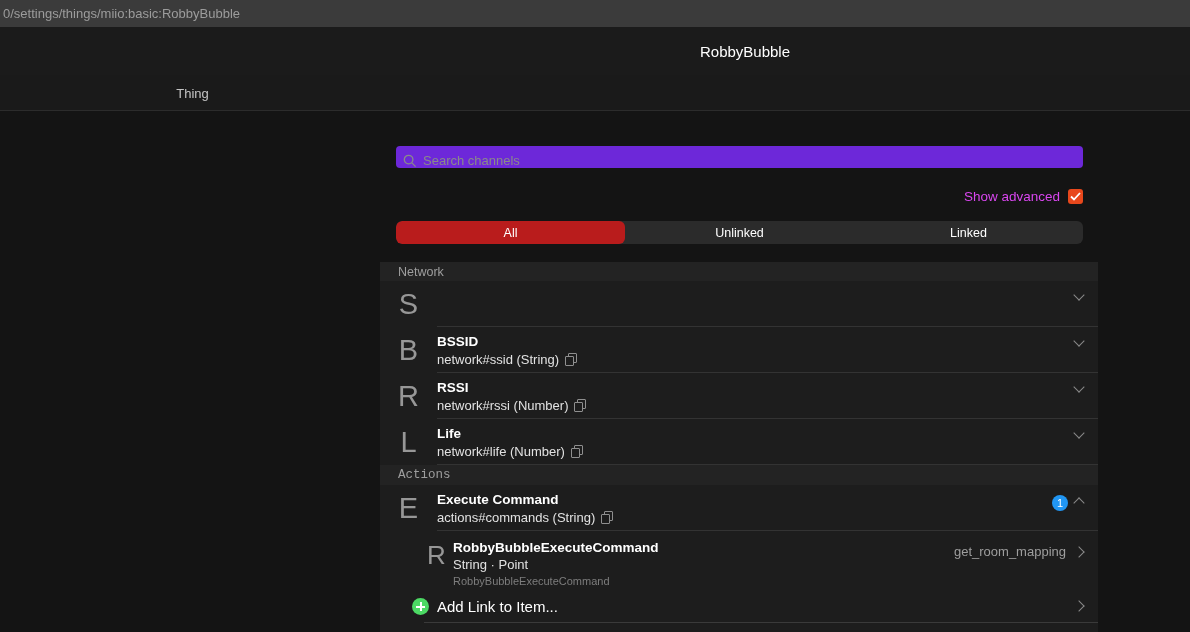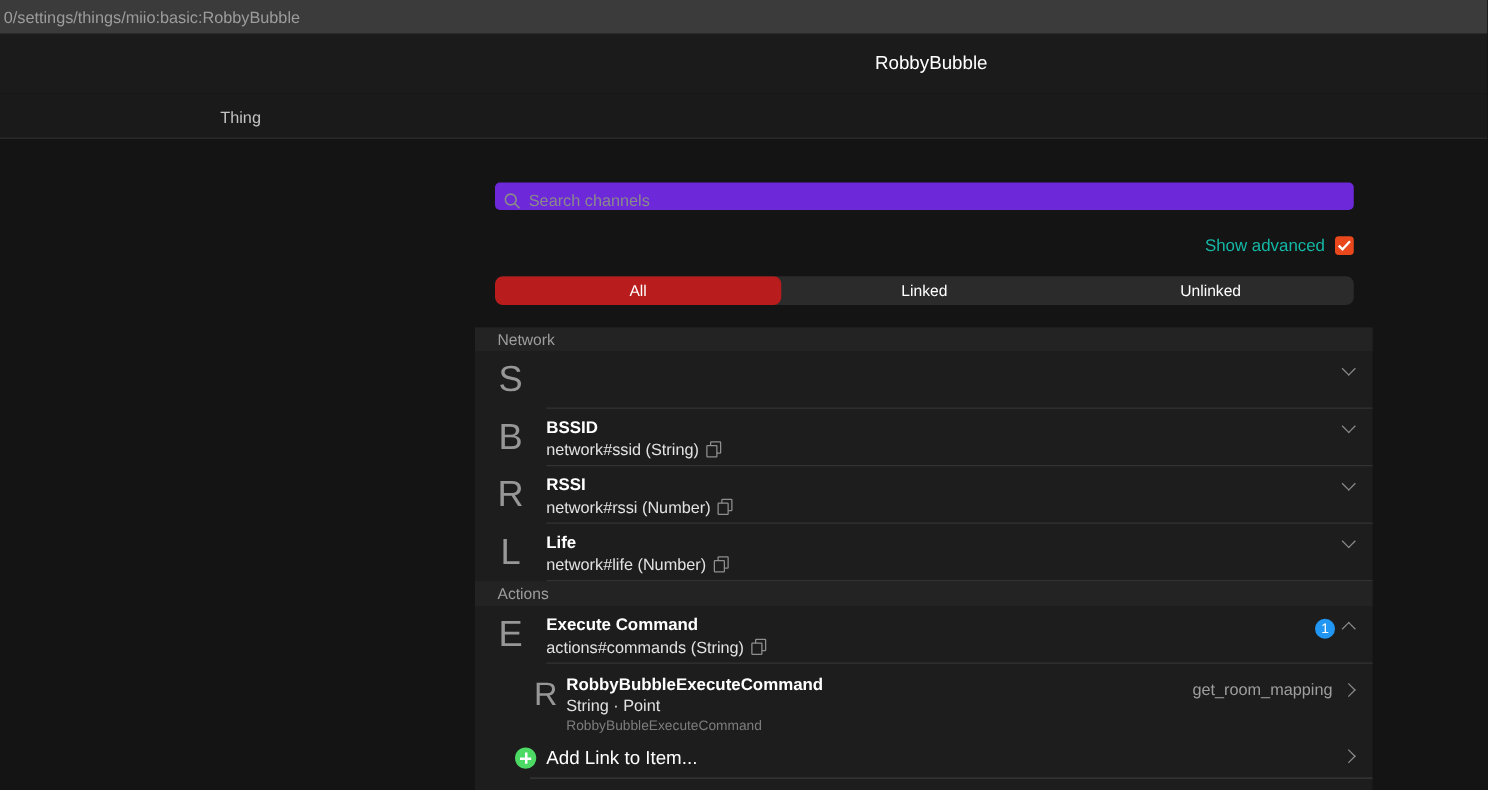--- a/index.html
+++ b/index.html
@@ -52,21 +52,21 @@
     flex:1; margin-left:6px; background:transparent; border:none; outline:none;
     color:#e8e8e8; font-size:13px; font-family:"Liberation Sans", sans-serif;
   }
   .search-input::placeholder { color:#8a8a8a; opacity:1; }
 
   
   .advanced-row {
     position:absolute; left:396px; top:186px; width:687px; height:20px;
     display:flex; align-items:center; justify-content:flex-end;
   }
-  .advanced-label { color:#14b8a6; font-size:13.5px; }
+  .advanced-label { color:#d946ef; font-size:13.5px; }
   .adv-checkbox {
     width:15px; height:15px; margin-left:8px; border-radius:3px;
     background:#e8481c; display:flex; align-items:center; justify-content:center;
     cursor:pointer;
   }
 
   
   .segmented {
     position:absolute; left:396px; top:221px; width:687px; height:23px;
     background:#2b2b2b; border-radius:6px; display:flex; overflow:hidden;
@@ -79,21 +79,21 @@
 
   
   .channel-list {
     position:absolute; left:380px; top:262px; width:718px; bottom:0;
     background:#1d1d1d;
   }
   .section-header {
     height:19px; background:#232323; color:#9e9e9e; font-size:12.5px;
     display:flex; align-items:center; padding-left:18px;
   }
-  .section-header.actions { height:20px; }
+  .section-header.actions { height:20px;font-family:Liberation Mono, monospace; }
 
   .row { position:relative; height:46px; display:flex; align-items:center; cursor:pointer; }
   .row::after {
     content:""; position:absolute; left:57px; right:0; bottom:0; height:1px;
     background:#333333;
   }
   .row-letter {
     width:57px; text-align:center; font-size:29px; font-weight:100;
     color:#979797; line-height:1; flex:0 0 auto;
   }
@@ -191,24 +191,24 @@
       <polyline points="1,4.5 4,7.5 10,1" fill="none" stroke="#ffffff" stroke-width="1.8"></polyline>
     </svg>
   </span>
 </div>
 
 <div class="segmented">
   <div class="segment selected">
     <span>All</span>
   </div>
   <div class="segment">
+    <span>Unlinked</span>
+  </div>
+  <div class="segment">
     <span>Linked</span>
-  </div>
-  <div class="segment">
-    <span>Unlinked</span>
   </div>
 </div>
 
 <div class="channel-list">
 
   <div class="section-header">
     <span>Network</span>
   </div>
 
   <div class="row">

